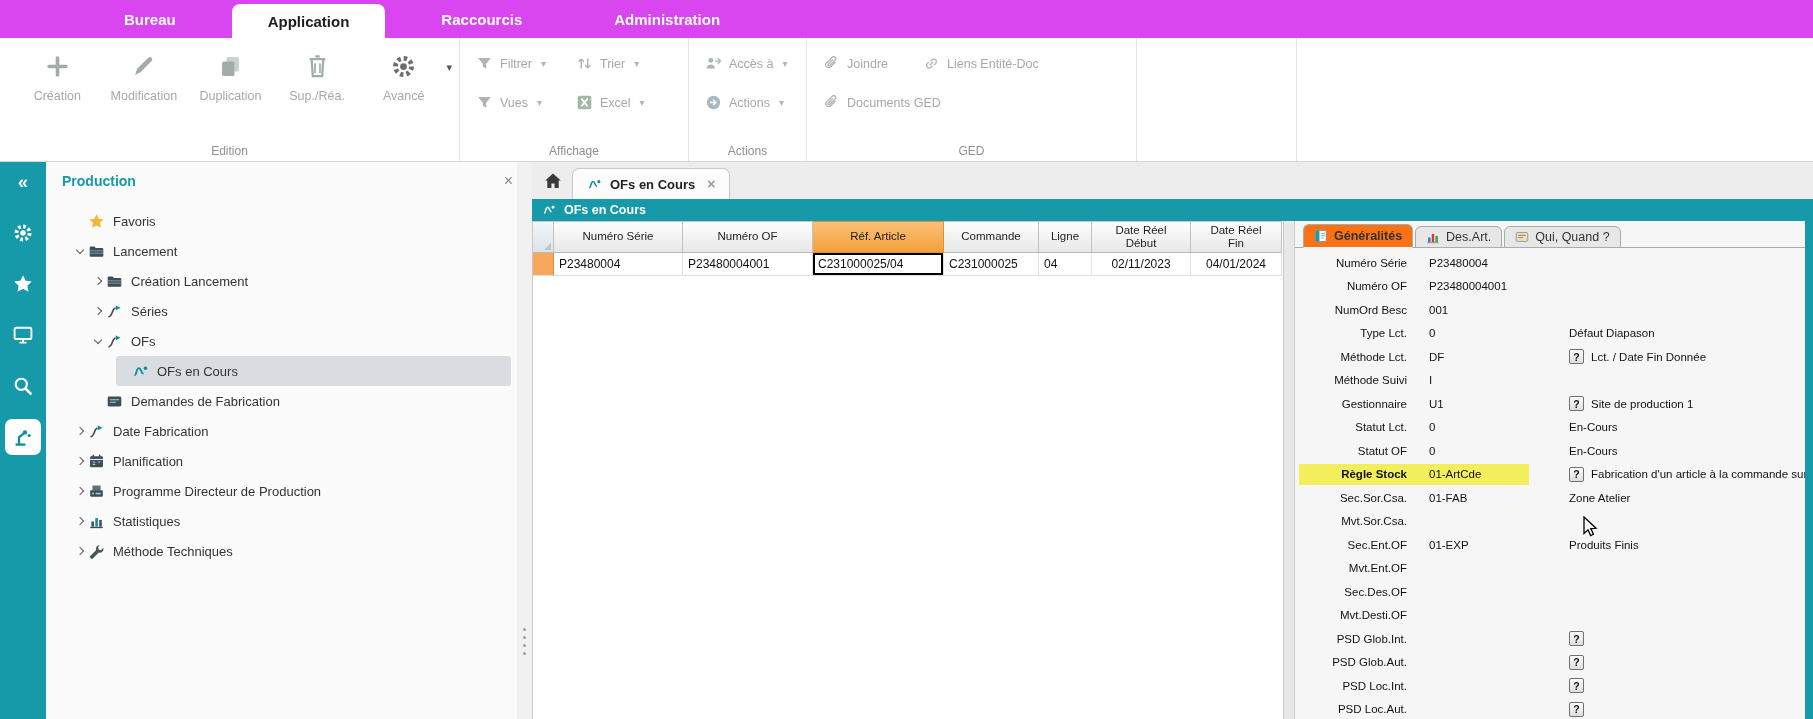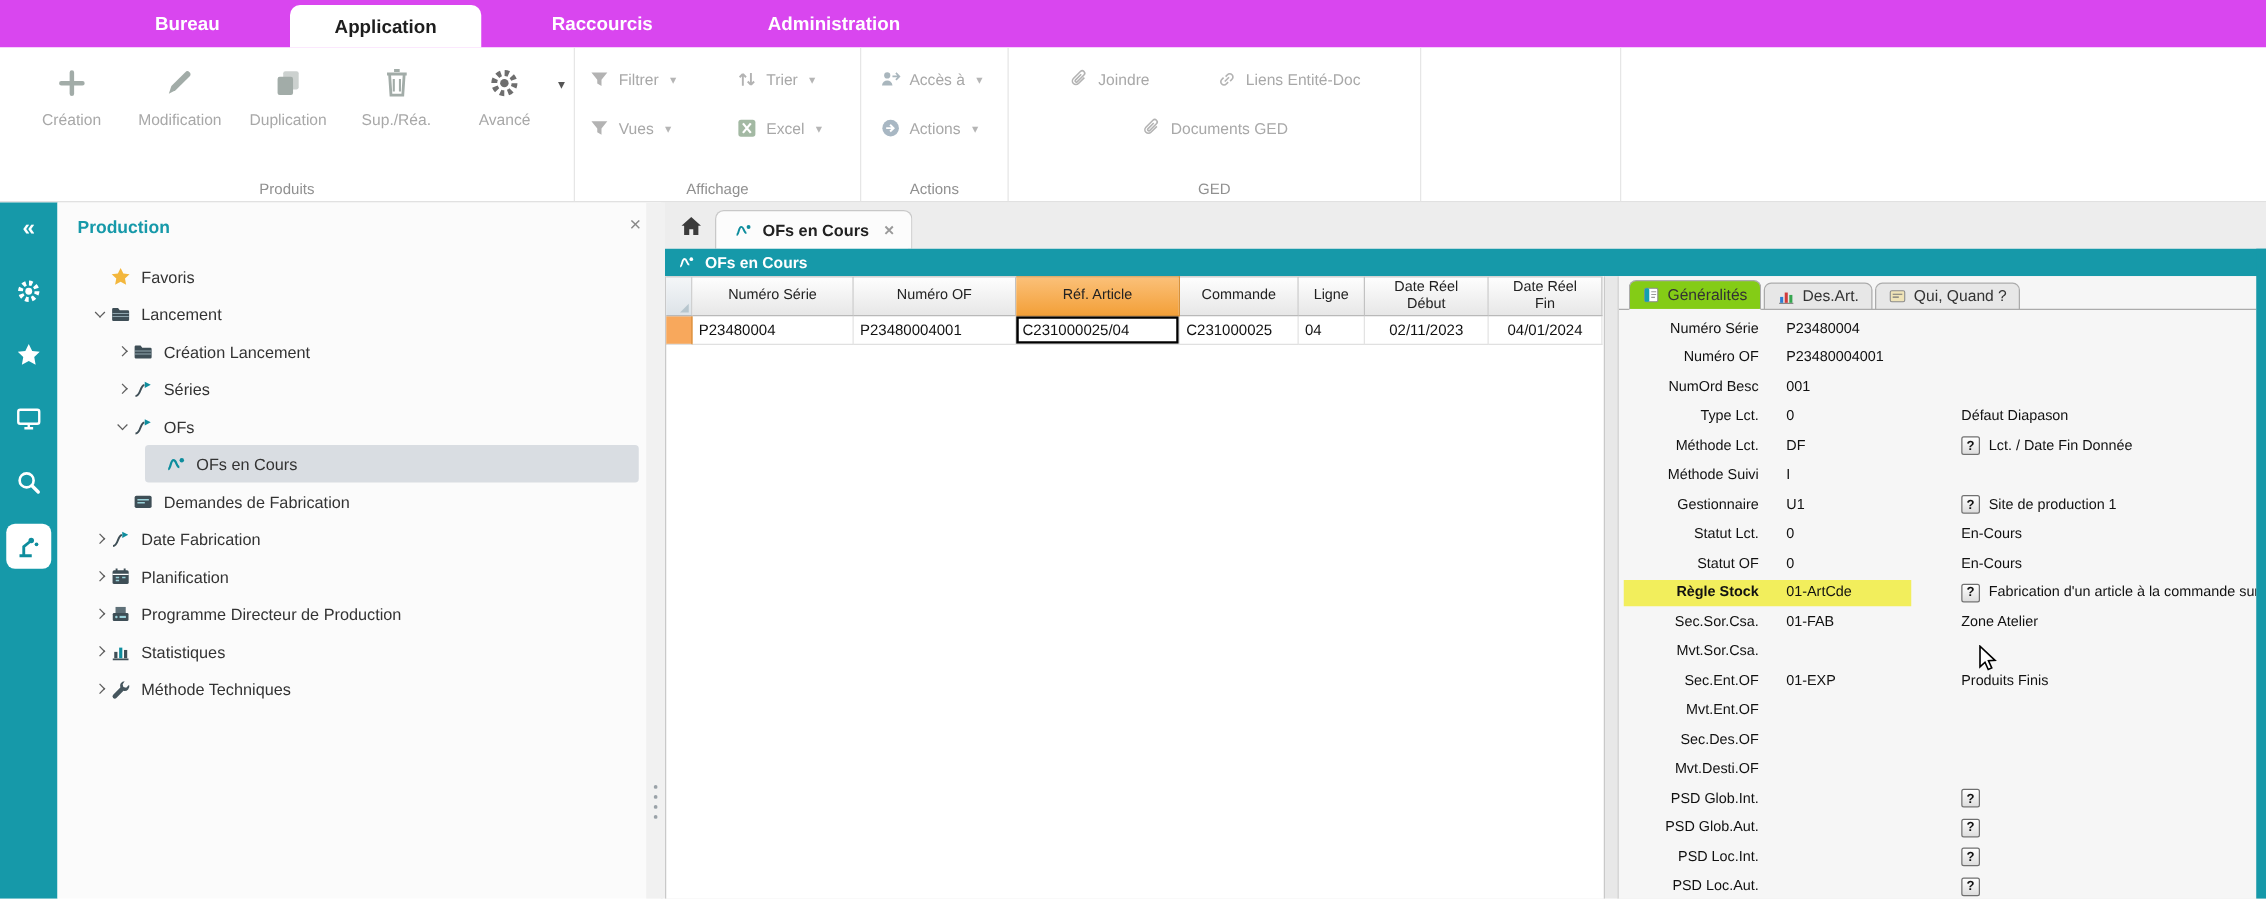--- a/index.html
+++ b/index.html
@@ -26,21 +26,21 @@
     display:flex; flex-direction:column; }
   .rgroup-label { position:absolute; bottom:3px; left:0; right:0; text-align:center;
     font-size:12px; color:#909090; }
   .rspacer { width:160px; border-right:1px solid #E6E6E6; }
   .bigrow { display:flex; padding-left:2px; }
   .bigbtn { position:relative; width:88px; display:flex; flex-direction:column;
     align-items:center; gap:9px; padding-top:9px; font-size:12.5px; color:#A8A8A8; text-align:center; }
   .bigbtn .ic { width:27px; height:27px; color:#A2ACA8; }
   .bigbtn.darkicon .ic { color:#6E6E6E; }
   .bdd { position:absolute; right:-5px; top:17px; color:#555; font-size:11px; }
-  .srow { display:flex; gap:22px;justify-content:center; }
+  .srow { display:flex; gap:4px; }
   .rgroup .srow:first-of-type { margin-top:8px; }
   .srow + .srow { margin-top:16px; }
   .smallbtn { display:flex; align-items:center; gap:7px; min-width:96px;
     font-size:12.5px; color:#A8A8A8; padding:3px 4px; white-space:nowrap; }
   .smallbtn .ic { width:17px; height:17px; color:#B3B3B3; }
   .sdd { color:#B5B5B5; font-size:10px; margin-left:2px; }
 
   
   #strip { position:absolute; left:0; top:162px; bottom:0; width:46px;
     background:#1699A9; display:flex; flex-direction:column; align-items:center; }
@@ -120,21 +120,21 @@
 
   
   #panel { position:absolute; left:1294px; top:221px; right:8px; bottom:0;
     background:#F6F6F6; border-left:1px solid #CDCDCD; overflow:hidden; }
   #panel-tabs { display:flex; align-items:flex-end; padding:4px 0 0 8px;
     border-bottom:1px solid #ABABAB; height:27px; }
   .ptab { display:inline-flex; align-items:center; gap:6px; padding:3px 10px;
     font-size:12.5px; color:#333; background:#E7E7E7;
     border:1px solid #ABABAB; border-bottom:1px solid #ABABAB;
     border-radius:6px 6px 0 0; margin-right:2px; position:relative; top:1px; height:22px; }
-  .ptab.active { background:#84cc16; font-weight:400; border-bottom-color:#F6F6F6; height:24px; }
+  .ptab.active { background:#f97316; font-weight:700; border-bottom-color:#F6F6F6; height:24px; }
   .ptab .ic { width:14px; height:14px; }
   #panel-form { padding-top:3px; }
   .frow { position:relative; height:23.5px; display:flex; align-items:center;
     font-size:11.5px; color:#111; padding-left:6px; }
   .flabel { width:106px; text-align:right; flex:none; position:relative; z-index:1; }
   .fvalue { margin-left:22px; width:120px; flex:none; white-space:nowrap;
     position:relative; z-index:1; }
   .fdesc { position:absolute; left:274px; display:flex; align-items:center; gap:7px;
     white-space:nowrap; }
   .frow.hl::before { content:""; position:absolute; left:4px; width:230px; top:1px;
@@ -199,21 +199,21 @@
             <span class="ic ic-gear">
               <svg viewBox="0 0 24 24">
                 <circle cx="12" cy="12" r="7.2" fill="none" stroke="currentColor" stroke-width="4.2" stroke-dasharray="3 2.65"></circle>
                 <circle cx="12" cy="12" r="3" fill="currentColor"></circle>
               </svg>
             </span>
             <span class="blabel">Avancé</span>
             <span class="bdd">▾</span>
           </div>
         </div>
-        <div class="rgroup-label">Produits</div>
+        <div class="rgroup-label">Edition</div>
       </div>
       <div class="rgroup" style="width: 229px;">
         <div class="srow">
           <div class="smallbtn">
             <span class="ic ic-funnel">
               <svg viewBox="0 0 20 20">
                 <path d="M2.5 3.5h15L12 10.4v5.8l-4-2.4v-3.4z" fill="currentColor"></path>
               </svg>
             </span>
             <span class="slabel">Filtrer</span>

